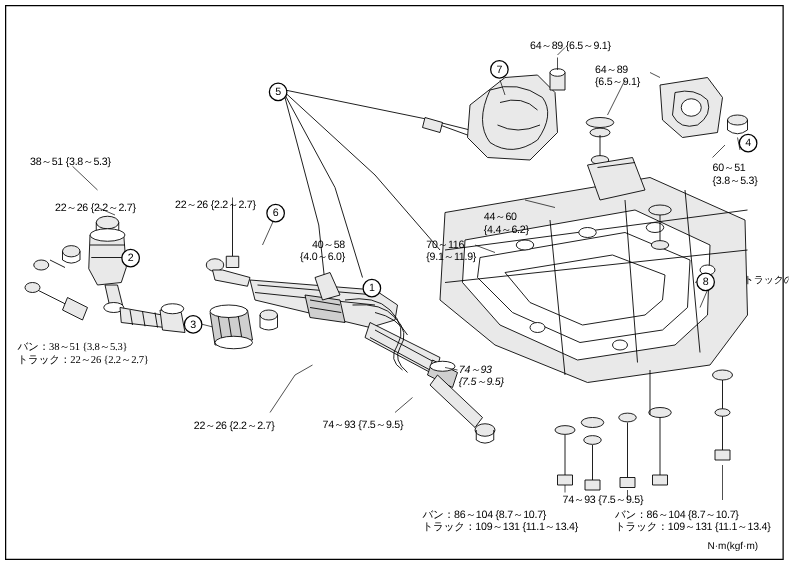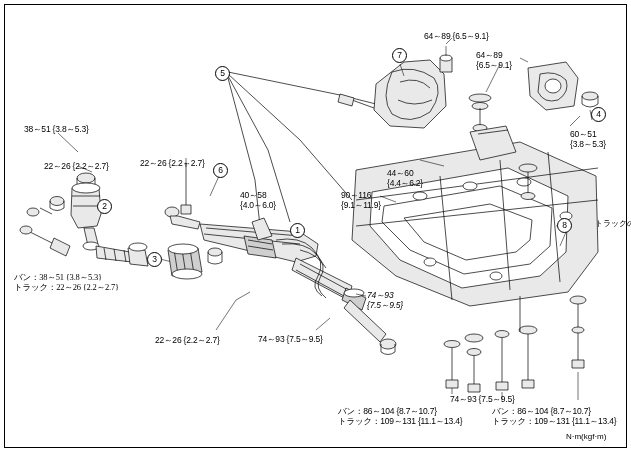--- a/index.html
+++ b/index.html
@@ -223,25 +223,25 @@
   <div class="cal" style="left:147px;top:252px;">3</div>
   <div class="cal" style="left:591px;top:107px;">4</div>
   <div class="cal" style="left:215px;top:66px;">5</div>
   <div class="cal" style="left:213px;top:163px;">6</div>
   <div class="cal" style="left:392px;top:48px;">7</div>
   <div class="cal" style="left:557px;top:218px;">8</div>
 
   <div class="lbl" style="left:24px;top:124px;">38～51 {3.8～5.3}</div>
   <div class="lbl" style="left:44px;top:161px;">22～26 {2.2～2.7}</div>
   <div class="lbl" style="left:140px;top:158px;">22～26 {2.2～2.7}</div>
-  <div class="lbl" style="left:240px;top:190px;">40～58
+  <div class="lbl" style="left:240px;top:190px;text-align:right;">40～58
 {4.0～6.0}</div>
   <div class="lbl" style="left:387px;top:155px;margin-top:13px;">44～60
 {4.4～6.2}</div>
-  <div class="lbl" style="left:341px;top:190px;">90～116
+  <div class="lbl" style="left:341px;top:190px;">70～116
 {9.1～11.9}</div>
   <div class="lbl" style="left:424px;top:31px;">64～89 {6.5～9.1}</div>
   <div class="lbl" style="left:476px;top:50px;">64～89
 {6.5～9.1}</div>
   <div class="lbl" style="left:570px;top:129px;">60～51
 {3.8～5.3}</div>
   <div class="lbl" style="left:14px;top:272px;font-family:Liberation Serif, serif;">バン：38～51 {3.8～5.3}
 トラック：22～26 {2.2～2.7}</div>
   <div class="lbl" style="left:155px;top:335px;">22～26 {2.2～2.7}</div>
   <div class="lbl" style="left:258px;top:334px;">74～93 {7.5～9.5}</div>

